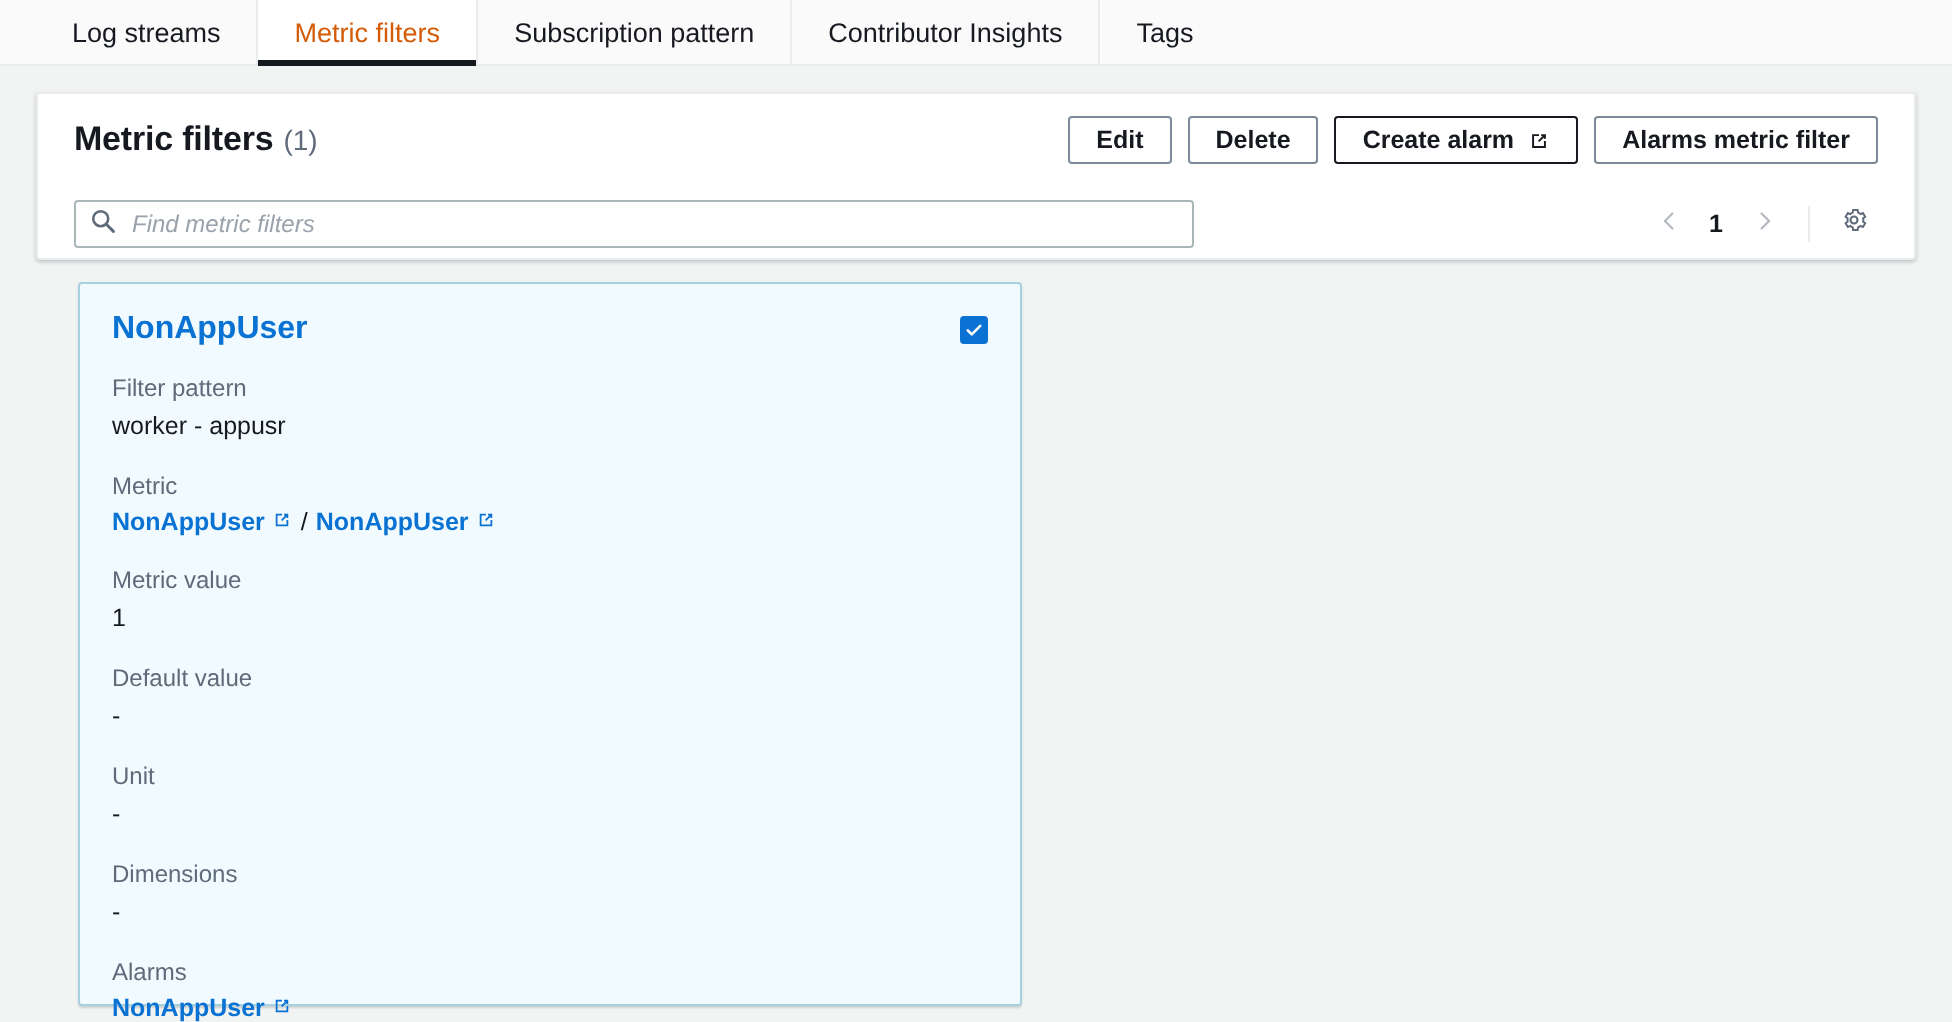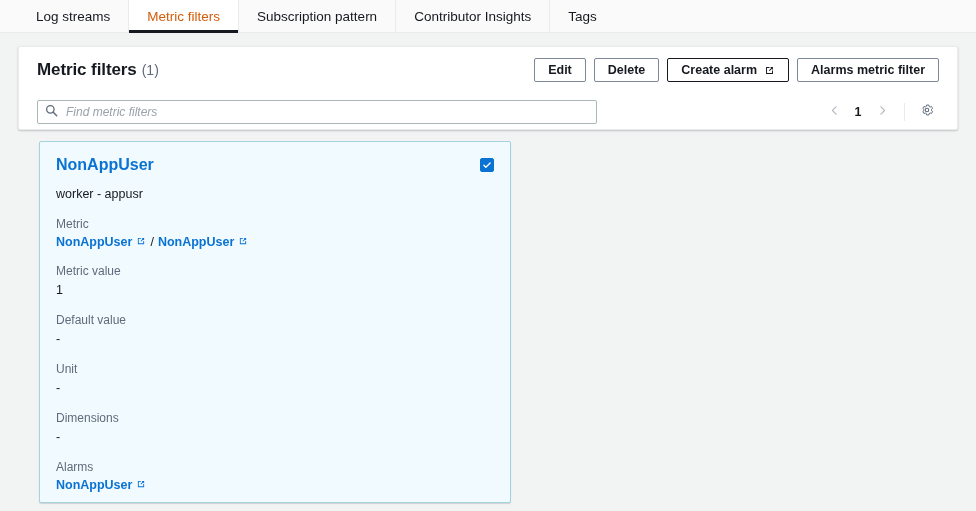--- a/index.html
+++ b/index.html
@@ -368,20 +368,21 @@
   <div class="card-head">
     <span class="card-title">NonAppUser</span>
     <span class="checkbox">
       <svg width="10" height="10" viewBox="0 0 16 16" fill="none">
         <path d="M3 8.3l3.2 3.2L13 4.7" stroke="#ffffff" stroke-width="2.1" stroke-linecap="round" stroke-linejoin="round"></path>
       </svg>
     </span>
   </div>
 
   <div class="field">
+    <div class="field-label">Filter pattern</div>
     <div class="field-value">worker - appusr</div>
   </div>
 
   <div class="field">
     <div class="field-label">Metric</div>
     <div class="inline-row">
       <a class="link">
         <span>NonAppUser</span>
         <span>
           <svg width="10" height="10" viewBox="0 0 16 16" fill="none">

